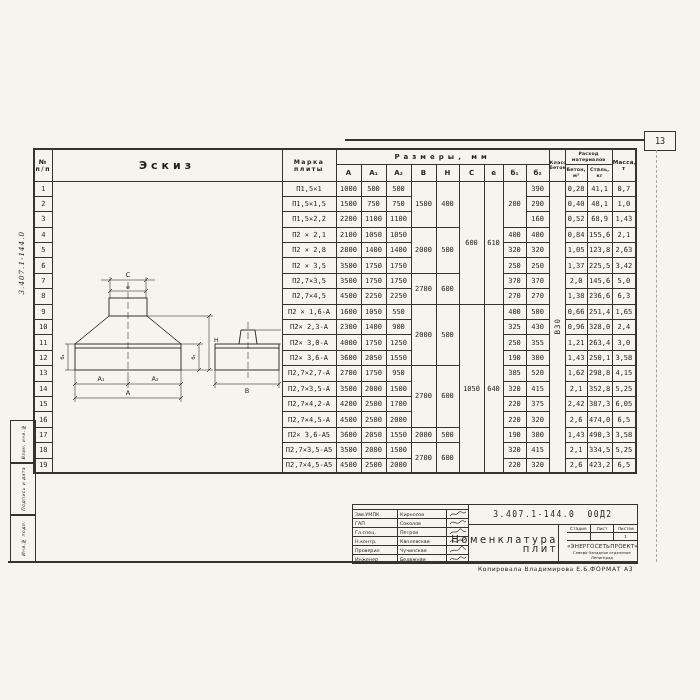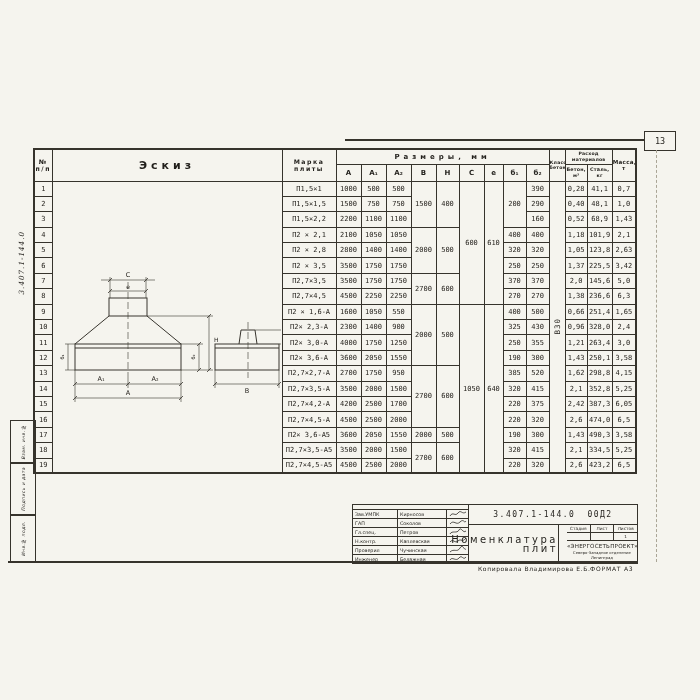--- a/index.html
+++ b/index.html
@@ -306,22 +306,22 @@
       <tr>
         <td class="col-n">4</td>
         <td class="col-marka">П2 × 2,1</td>
         <td class="col-a">2100</td>
         <td class="col-a1">1050</td>
         <td class="col-a2">1050</td>
         <td class="col-b" rowspan="3">2000</td>
         <td class="col-h" rowspan="3">500</td>
         <td class="col-b1">400</td>
         <td class="col-b2">400</td>
-        <td class="col-beton">1,18</td>
-        <td class="col-stal">101,9</td>
+        <td class="col-beton">0,84</td>
+        <td class="col-stal">155,6</td>
         <td class="col-massa">2,1</td>
       </tr>
       <tr>
         <td class="col-n">5</td>
         <td class="col-marka">П2 × 2,8</td>
         <td class="col-a">2800</td>
         <td class="col-a1">1400</td>
         <td class="col-a2">1400</td>
         <td class="col-b1">320</td>
         <td class="col-b2">320</td>

